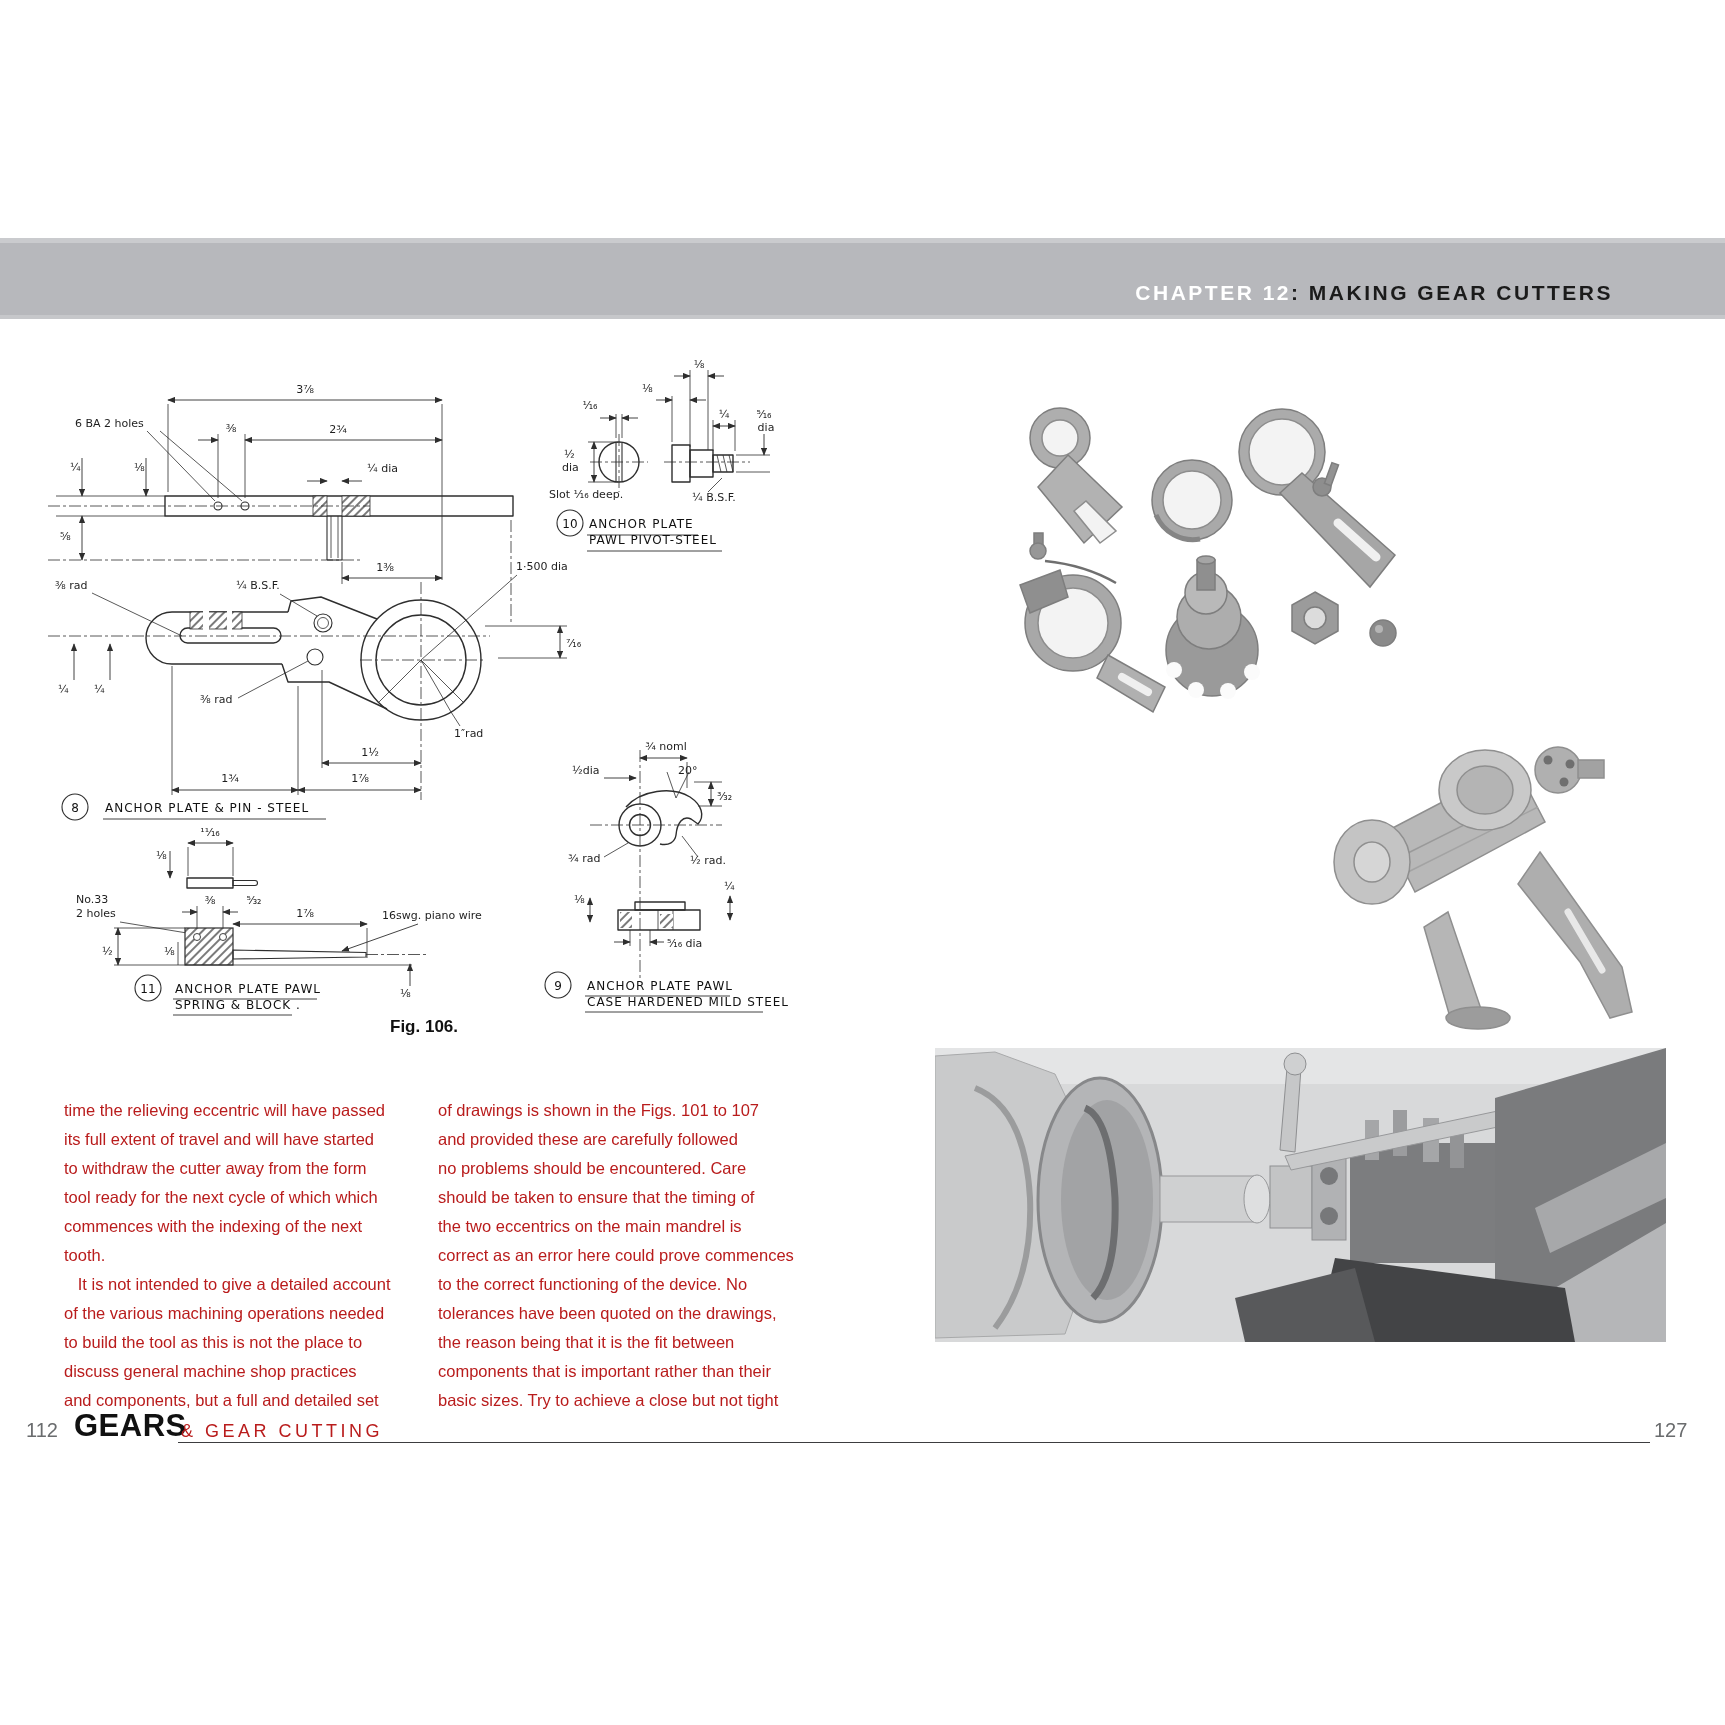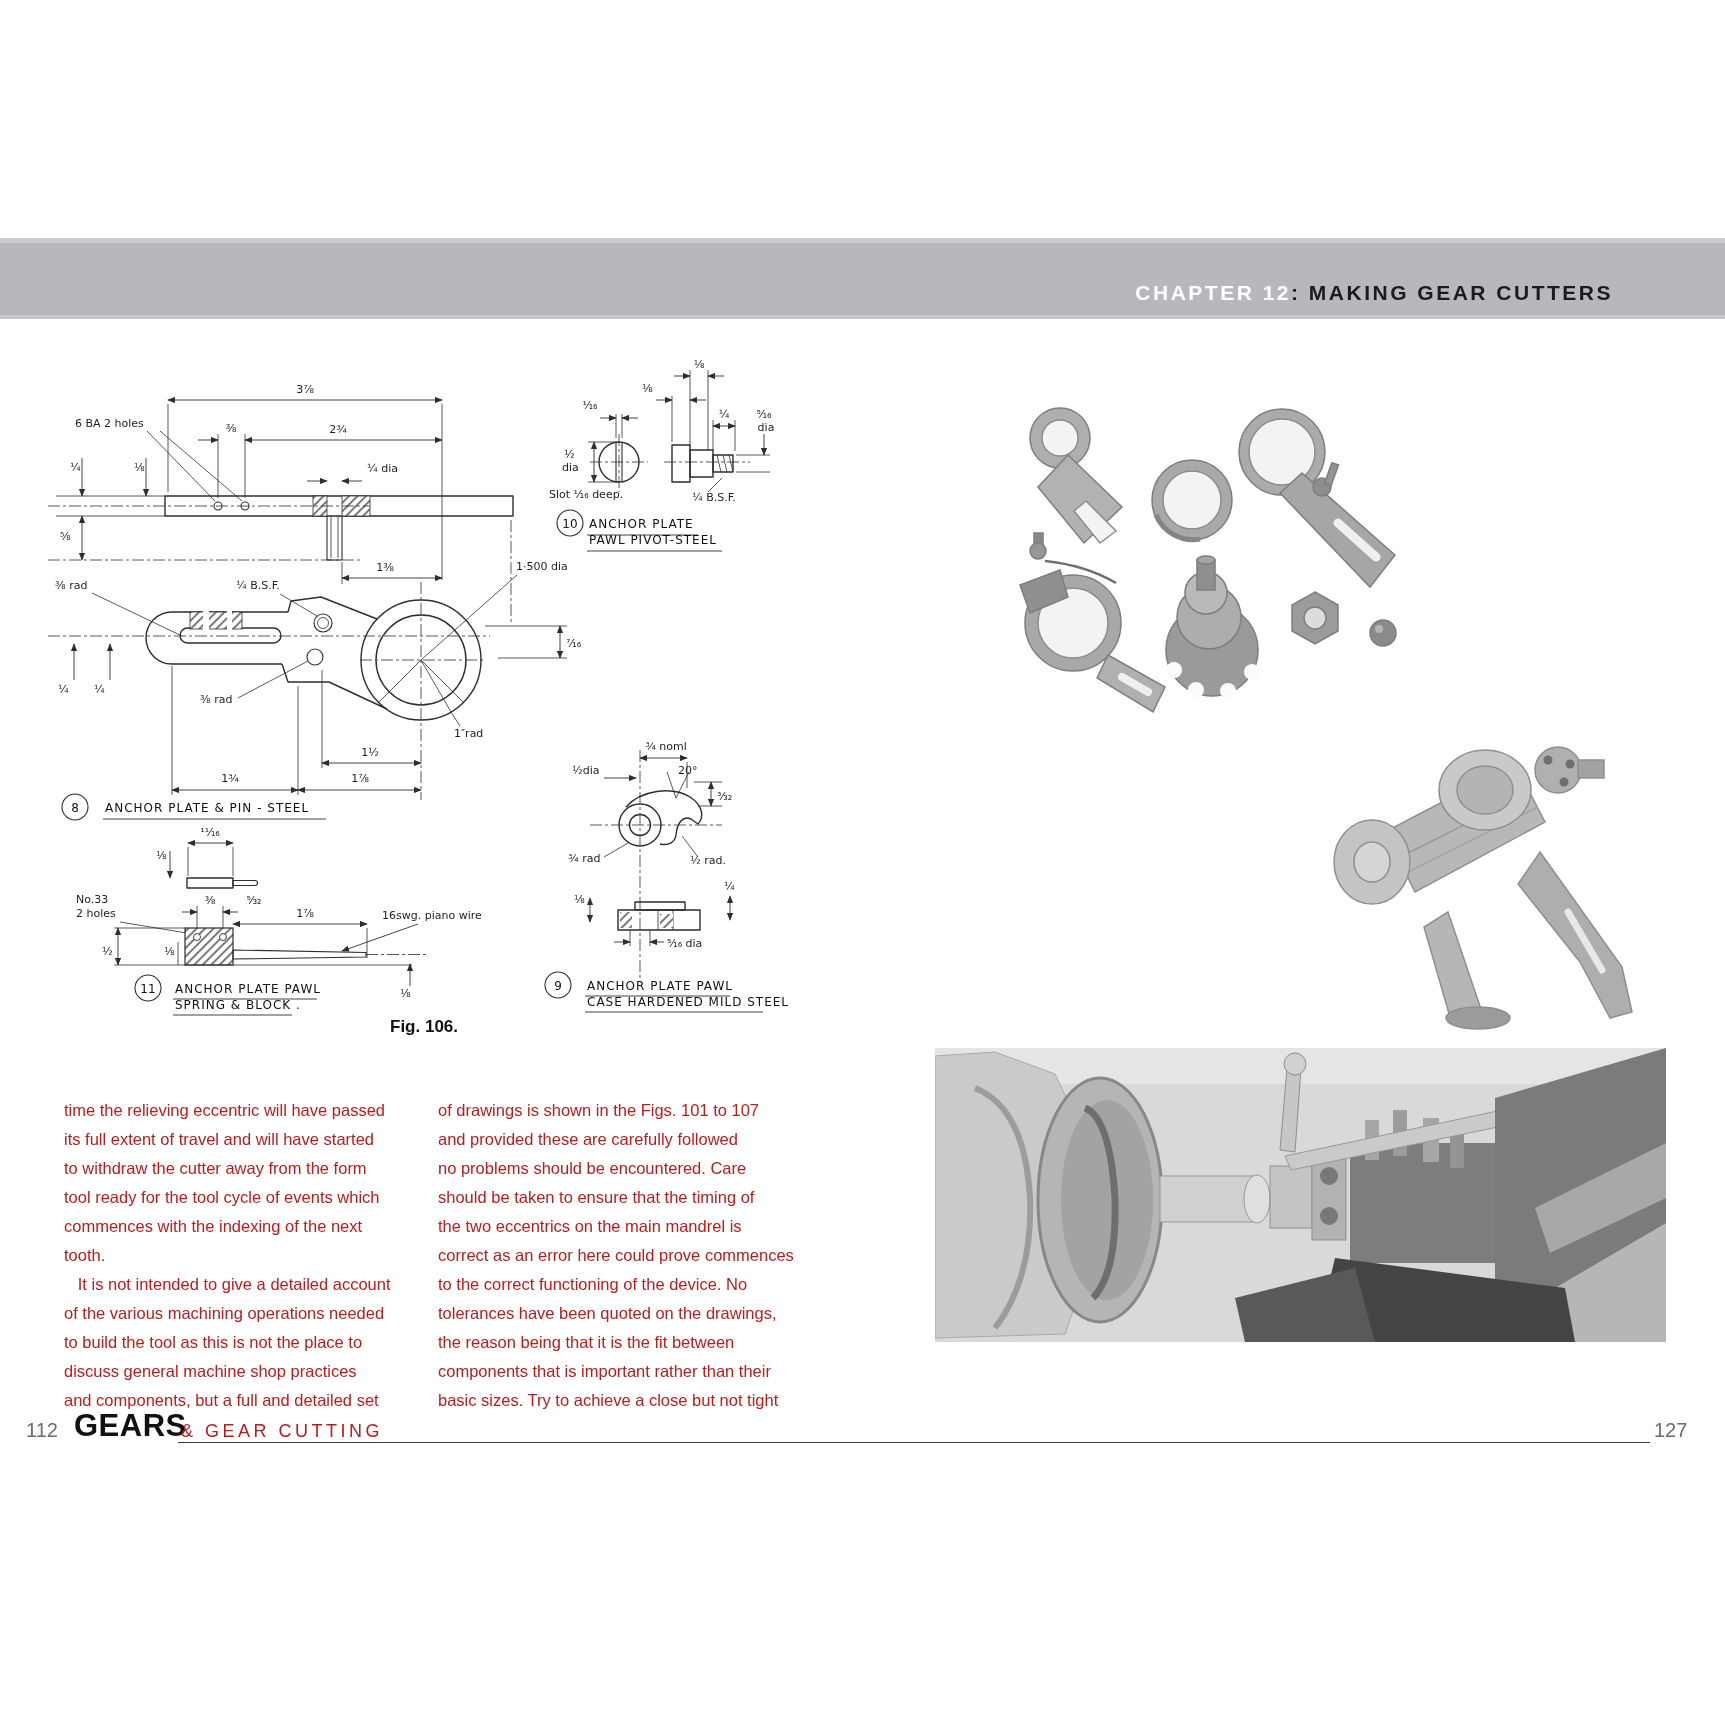--- a/index.html
+++ b/index.html
@@ -423,21 +423,21 @@
     <path d="M620,240 L731,175 L731,294 L640,294 Z" fill="#b5b6b8"></path>
     <path d="M400,210 L630,240 L640,294 L380,294 Z" fill="#434446"></path>
     <path d="M300,250 L420,220 L440,294 L310,294 Z" fill="#58595b"></path>
   </svg>
 
 
   <div class="col" style="left:64px;top:1096px;width:375px">
     <div class="ln">time the relieving eccentric will have passed</div>
     <div class="ln">its full extent of travel and will have started</div>
     <div class="ln">to withdraw the cutter away from the form</div>
-    <div class="ln">tool ready for the tool cycle of events which</div>
+    <div class="ln">tool ready for the next cycle of which which</div>
     <div class="ln">commences with the indexing of the next</div>
     <div class="ln">tooth.</div>
     <div class="ln">   It is not intended to give a detailed account</div>
     <div class="ln">of the various machining operations needed</div>
     <div class="ln">to build the tool as this is not the place to</div>
     <div class="ln">discuss general machine shop practices</div>
     <div class="ln">and components, but a full and detailed set</div>
   </div>
 
   <div class="col" style="left:438px;top:1096px;width:395px">

